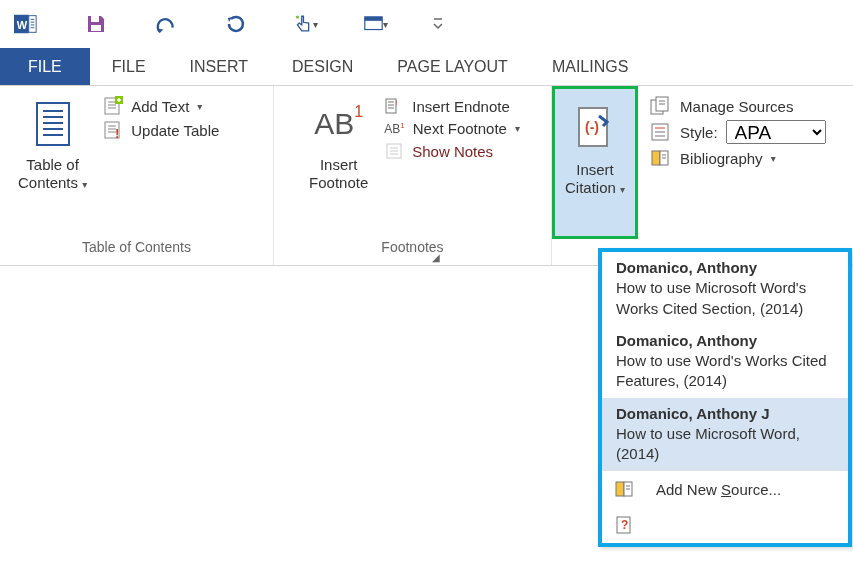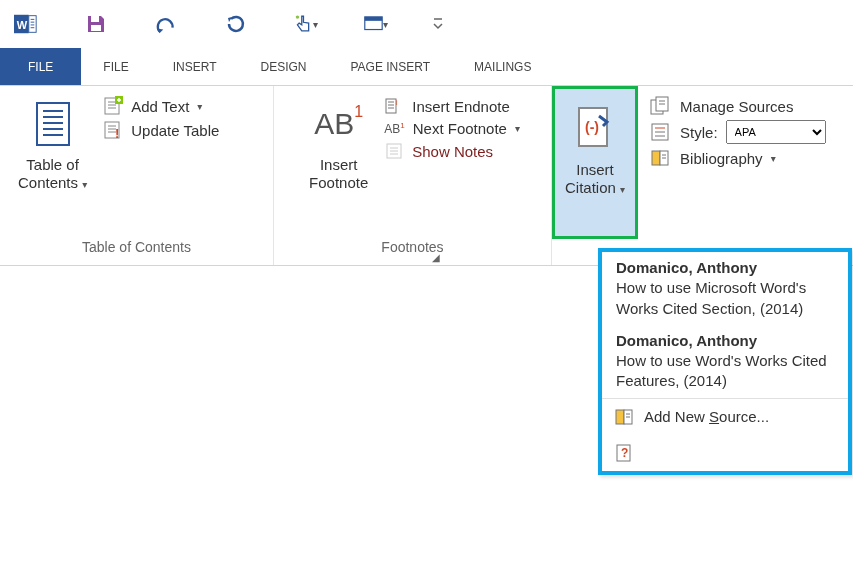--- a/index.html
+++ b/index.html
@@ -2,21 +2,21 @@
 <html><head>
 <meta charset="utf-8">
 <style>
   * { box-sizing: border-box; margin: 0; padding: 0; font-family: "Segoe UI", Arial, sans-serif; }
   body { background: #fff; width: 853px; height: 563px; overflow: hidden; position: relative; }
 
   .qat { height: 48px; display: flex; align-items: center; padding-left: 14px; gap: 46px; }
   .qat .q-icon { width: 24px; height: 24px; display: flex; align-items: center; justify-content: center; color: #2b579a; }
 
   .tabs-bar { height: 38px; display: flex; align-items: stretch; border-bottom: 1px solid #d4d4d4; }
-  .tab { padding: 0 22px; display: flex; align-items: center; font-size: 12px; color: #444; cursor: pointer; }
+  .tab { padding: 0 22px; display: flex; align-items: center; font-size: 16px; color: #444; cursor: pointer; }
   .tab.file { background: #2b579a; color: #fff; padding: 0 28px; }
   .tab.active { border: 1px solid #d4d4d4; border-bottom: 1px solid #fff; color: #2b579a; margin-bottom: -1px; background: #fff; }
 
   .ribbon { height: 180px; display: flex; border-bottom: 1px solid #d4d4d4; background: #fff; }
   .group { border-right: 1px solid #e5e5e5; display: flex; flex-direction: column; height: 100%; }
   .group-body { flex: 1; display: flex; padding: 6px 8px 0 8px; }
   .group-label { height: 26px; text-align: center; font-size: 14px; color: #666; }
   .group-label.dl { position: relative; }
   .dl .dlicon { position: absolute; right: 4px; bottom: 2px; font-size: 10px; color: #666; }
 
@@ -27,26 +27,26 @@
   .item.disabled { color: #7f1d1d; }
   .caret { font-size: 10px; color: #555; }
 
   .insert-cit { background: #cce0f4; border: 3px solid #14b24b; }
 
   .dropdown { position: absolute; left: 598px; top: 248px; width: 254px; border: 4px solid #0ea5e9; background: #fff; box-shadow: 2px 2px 4px rgba(0,0,0,.15); }
   .src { padding: 6px 14px; font-size: 15px; color: #333; line-height: 1.35; }
   .src.sel { background: #d5e3f3; }
   .src .author { font-weight: bold; }
   .dd-sep { border-top: 1px solid #e0e0e0; }
-  .dd-item { display: flex; align-items: center; gap: 10px; padding: 8px 12px; font-size: 15px; color: #333; }
+  .dd-item { display: flex; align-items: center; gap: 22px; padding: 8px 12px; font-size: 15px; color: #333; }
   .ul { text-decoration: underline; }
 
   .doc-area { position: absolute; top: 266px; left: 0; width: 490px; height: 296px; border-top: 1px solid #fff; }
 
-  select { font-size: 11px; height: 24px; padding: 0 4px; }
+  select { font-size: 19px; height: 24px; padding: 0 4px; }
 </style>
 </head>
 <body>
 
 <div class="qat">
   <span class="q-icon">
     <svg width="26" height="26" viewBox="0 0 26 26">
         <rect x="0" y="3" width="16" height="20" fill="#2b579a"></rect>
         <text x="3" y="18" font-size="12" fill="#fff" font-weight="bold">W</text>
         <rect x="16" y="4" width="8" height="18" fill="#fff" stroke="#2b579a"></rect>
@@ -95,21 +95,21 @@
         <path d="M1 7 l4 4 l4 -4" fill="none" stroke="#666" stroke-width="1.5"></path>
       </svg>
   </span>
 </div>
 
 <div class="tabs-bar">
   <div class="tab file">FILE</div>
   <div class="tab">FILE</div>
   <div class="tab">INSERT</div>
   <div class="tab">DESIGN</div>
-  <div class="tab">PAGE INSERT</div>
+  <div class="tab">PAGE LAYOUT</div>
   <div class="tab">MAILINGS</div>
 </div>
 
 <div class="ribbon">
 
   <div class="group" style="width:274px;">
     <div class="group-body">
       <div class="big-btn">
         <span class="big-icon">
           <svg width="40" height="46" viewBox="0 0 40 46">
@@ -246,20 +246,24 @@
 
 <div class="dropdown">
   <div class="src">
     <div class="author">Domanico, Anthony</div>
     <div>How to use Microsoft Word's Works Cited Section, (2014)</div>
   </div>
   <div class="src">
     <div class="author">Domanico, Anthony</div>
     <div>How to use Word's Works Cited Features, (2014)</div>
   </div>
+  <div class="src sel">
+    <div class="author">Domanico, Anthony J</div>
+    <div>How to use Microsoft Word, (2014)</div>
+  </div>
   <div class="dd-sep"></div>
   <div class="dd-item">
     <svg width="20" height="20" viewBox="0 0 20 20">
         <rect x="2" y="3" width="8" height="14" fill="#f5c242" stroke="#777"></rect>
         <rect x="10" y="3" width="8" height="14" fill="#fff" stroke="#777"></rect>
         <line x1="12" y1="7" x2="16" y2="7" stroke="#777"></line>
         <line x1="12" y1="10" x2="16" y2="10" stroke="#777"></line>
       </svg>
     <span><span>Add New </span><span class="ul">S</span><span>ource...</span></span>
   </div>

